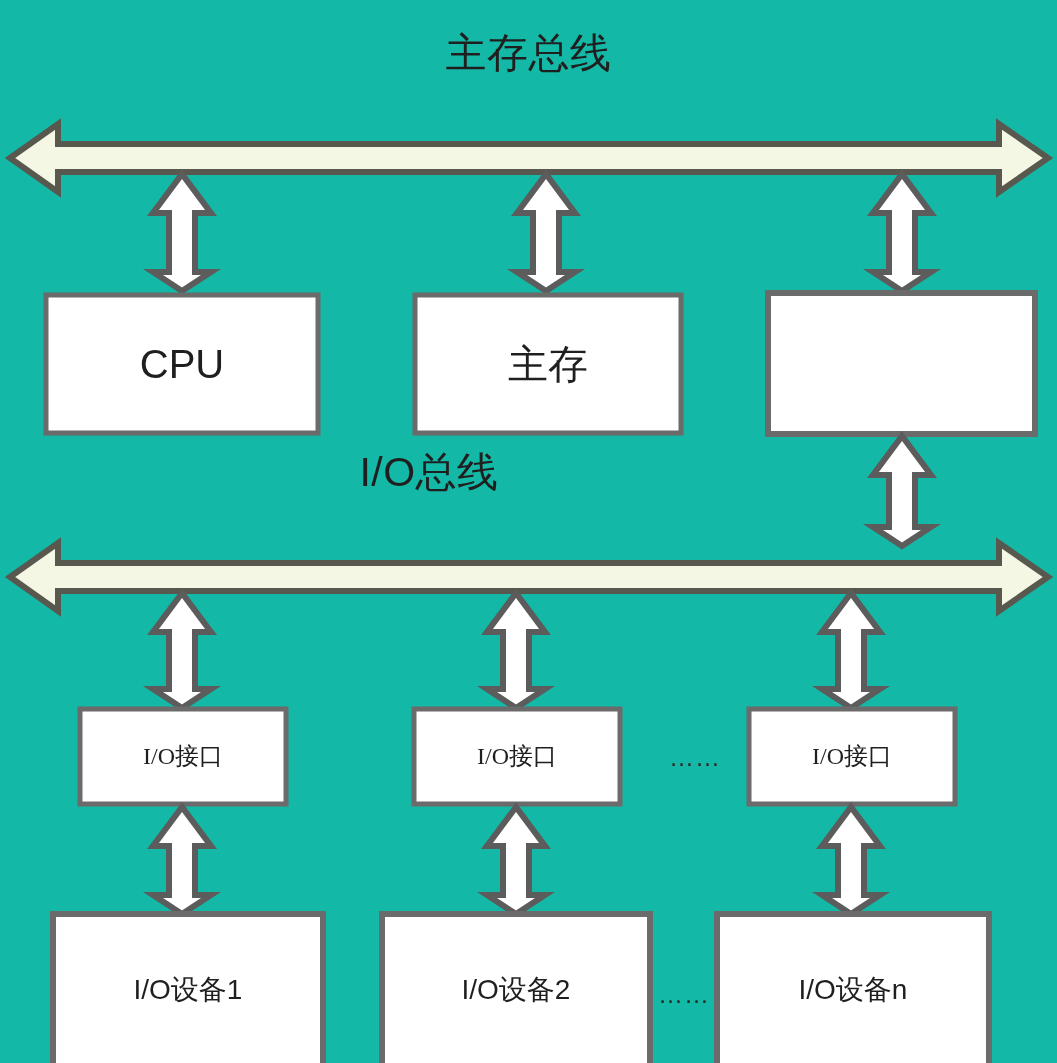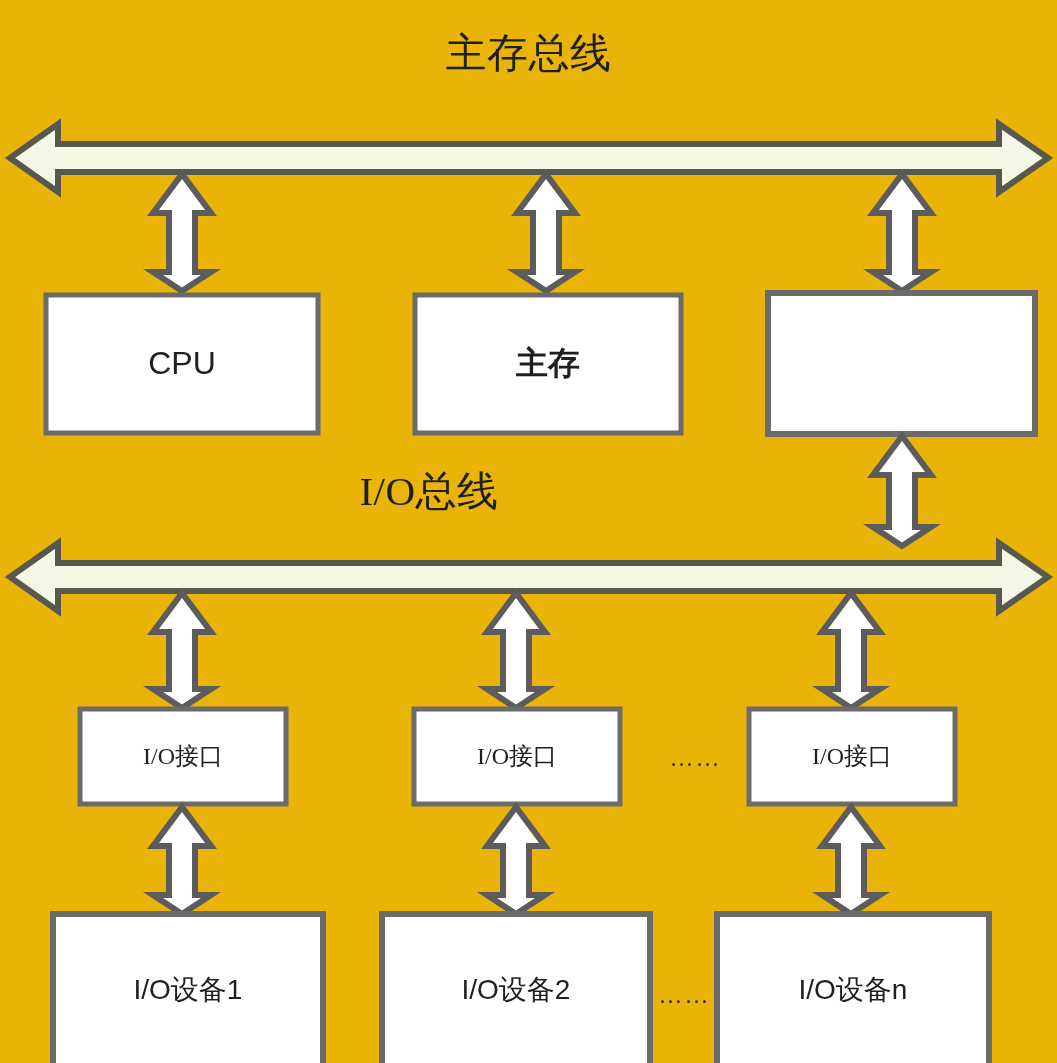--- a/index.html
+++ b/index.html
@@ -9,21 +9,21 @@
     background: #ffffff;
   }
   body {
     font-family: "Liberation Sans", "DejaVu Sans", sans-serif;
     color: #1a1a1a;
   }
   #diagram-root {
     position: relative;
     width: 1057px;
     height: 1063px;
-    background: #eab308;
+    background: #14b8a6;
     overflow: hidden;
   }
   .svg-layer {
     position: absolute;
     left: 0;
     top: 0;
     width: 1057px;
     height: 1063px;
   }
   
@@ -36,21 +36,21 @@
     line-height: 1.1;
     white-space: nowrap;
     color: #1f1f1f;
     user-select: none;
   }
   .bus-title {
     font-size: 41px;
     letter-spacing: 0.5px;
   }
   .box-label-lg {
-    font-size: 32px;
+    font-size: 40px;
   }
   .box-label-md {
     font-size: 28px;
   }
   .box-label-sm {
     font-size: 24px;
     font-family: Liberation Serif, serif;
   }
   .ellipsis {
     position: absolute;
@@ -104,25 +104,25 @@
     <polygon points="516,807 545,846 529,846 529,895 545,895 516,914 487,895 503,895 503,846 487,846" fill="#ffffff" stroke="#5c5c5c" stroke-width="6" stroke-linejoin="miter"></polygon>
     <polygon points="851,807 880,846 864,846 864,895 880,895 851,914 822,895 838,895 838,846 822,846" fill="#ffffff" stroke="#5c5c5c" stroke-width="6" stroke-linejoin="miter"></polygon>
 
     <rect x="53" y="914" width="270" height="152" fill="#ffffff" stroke="#6b6b6b" stroke-width="6"></rect>
     <rect x="382" y="914" width="268" height="152" fill="#ffffff" stroke="#6b6b6b" stroke-width="6"></rect>
     <rect x="717" y="914" width="272" height="152" fill="#ffffff" stroke="#6b6b6b" stroke-width="6"></rect>
   </svg>
 
   <div class="label bus-title" style="left:0; top:26px; width:1057px; height:56px;">主存总线</div>
 
-  <div class="label bus-title" style="left:0; top:464px; width:858px; height:56px;font-family:Liberation Serif, serif;">I/O总线</div>
+  <div class="label bus-title" style="left:0; top:445px; width:858px; height:56px;">I/O总线</div>
 
   <div class="label box-label-lg" style="left:46px; top:295px; width:272px; height:138px;">CPU</div>
 
-  <div class="label box-label-lg" style="left:415px; top:295px; width:266px; height:138px;font-weight:bold;">主存</div>
+  <div class="label box-label-lg" style="left:415px; top:295px; width:266px; height:138px;">主存</div>
 
 
   <div class="label box-label-sm" style="left:80px; top:709px; width:206px; height:95px;">I/O接口</div>
 
   <div class="label box-label-sm" style="left:414px; top:709px; width:206px; height:95px;">I/O接口</div>
 
   <div class="label box-label-sm" style="left:749px; top:709px; width:206px; height:95px;">I/O接口</div>
 
   <div class="ellipsis" style="left:640px; top:735px; width:110px; height:44px;">……</div>
 

